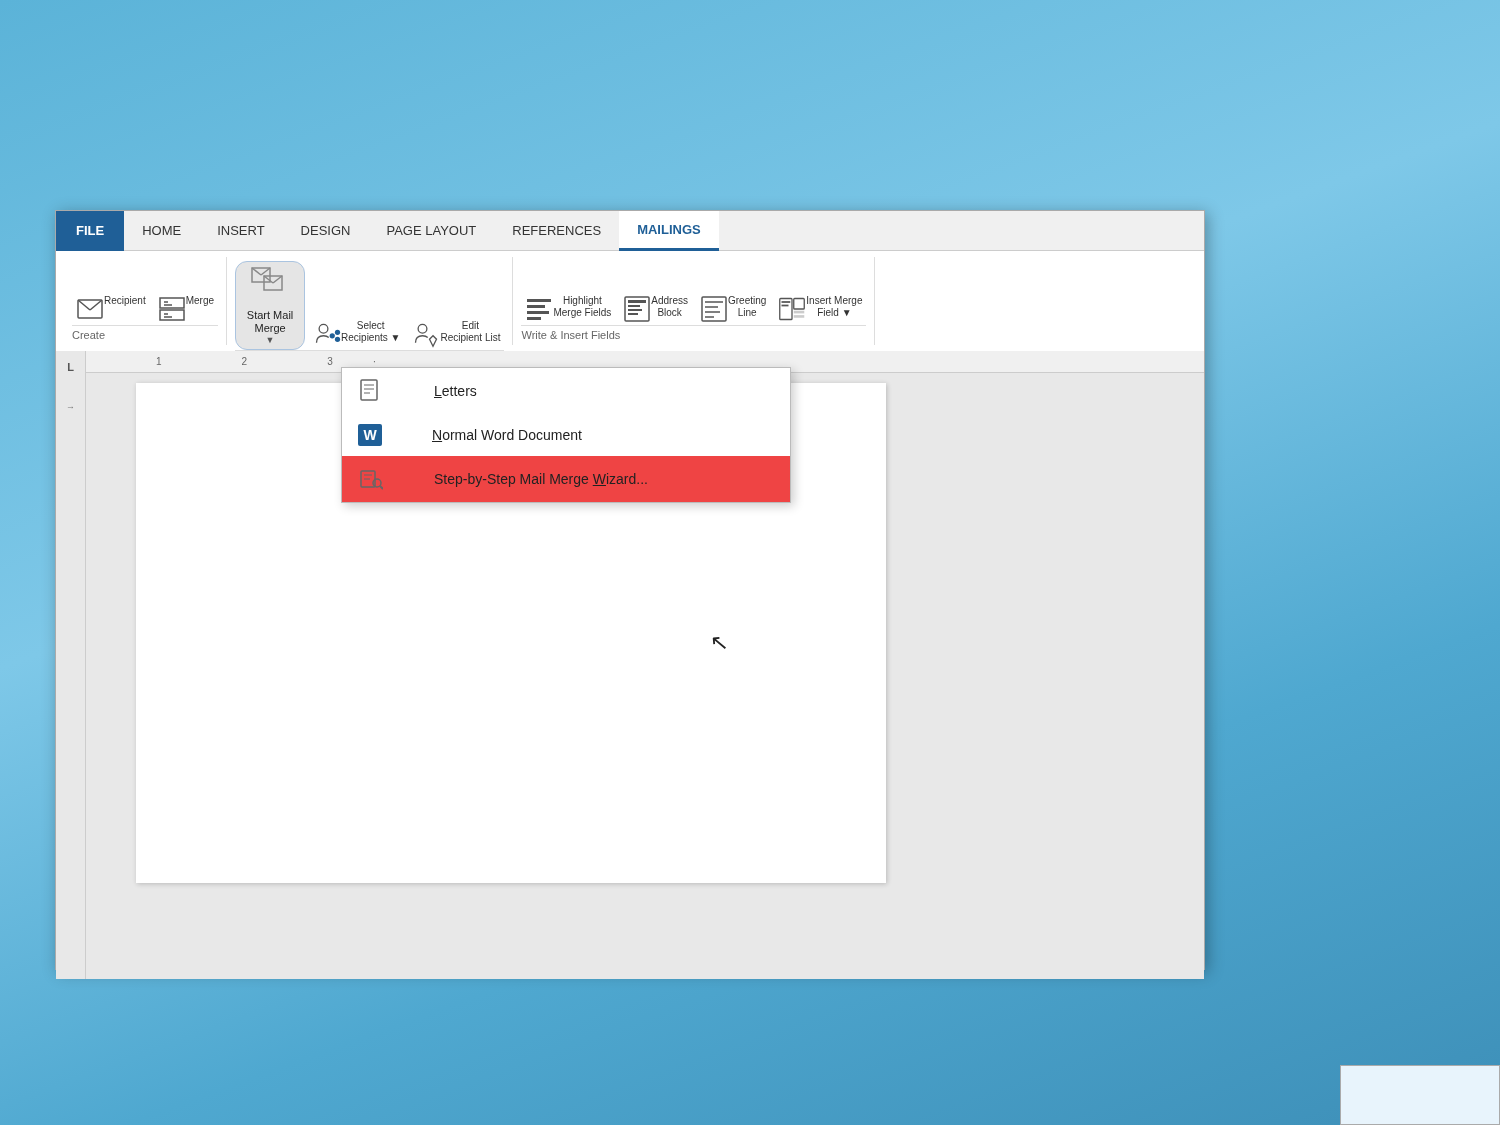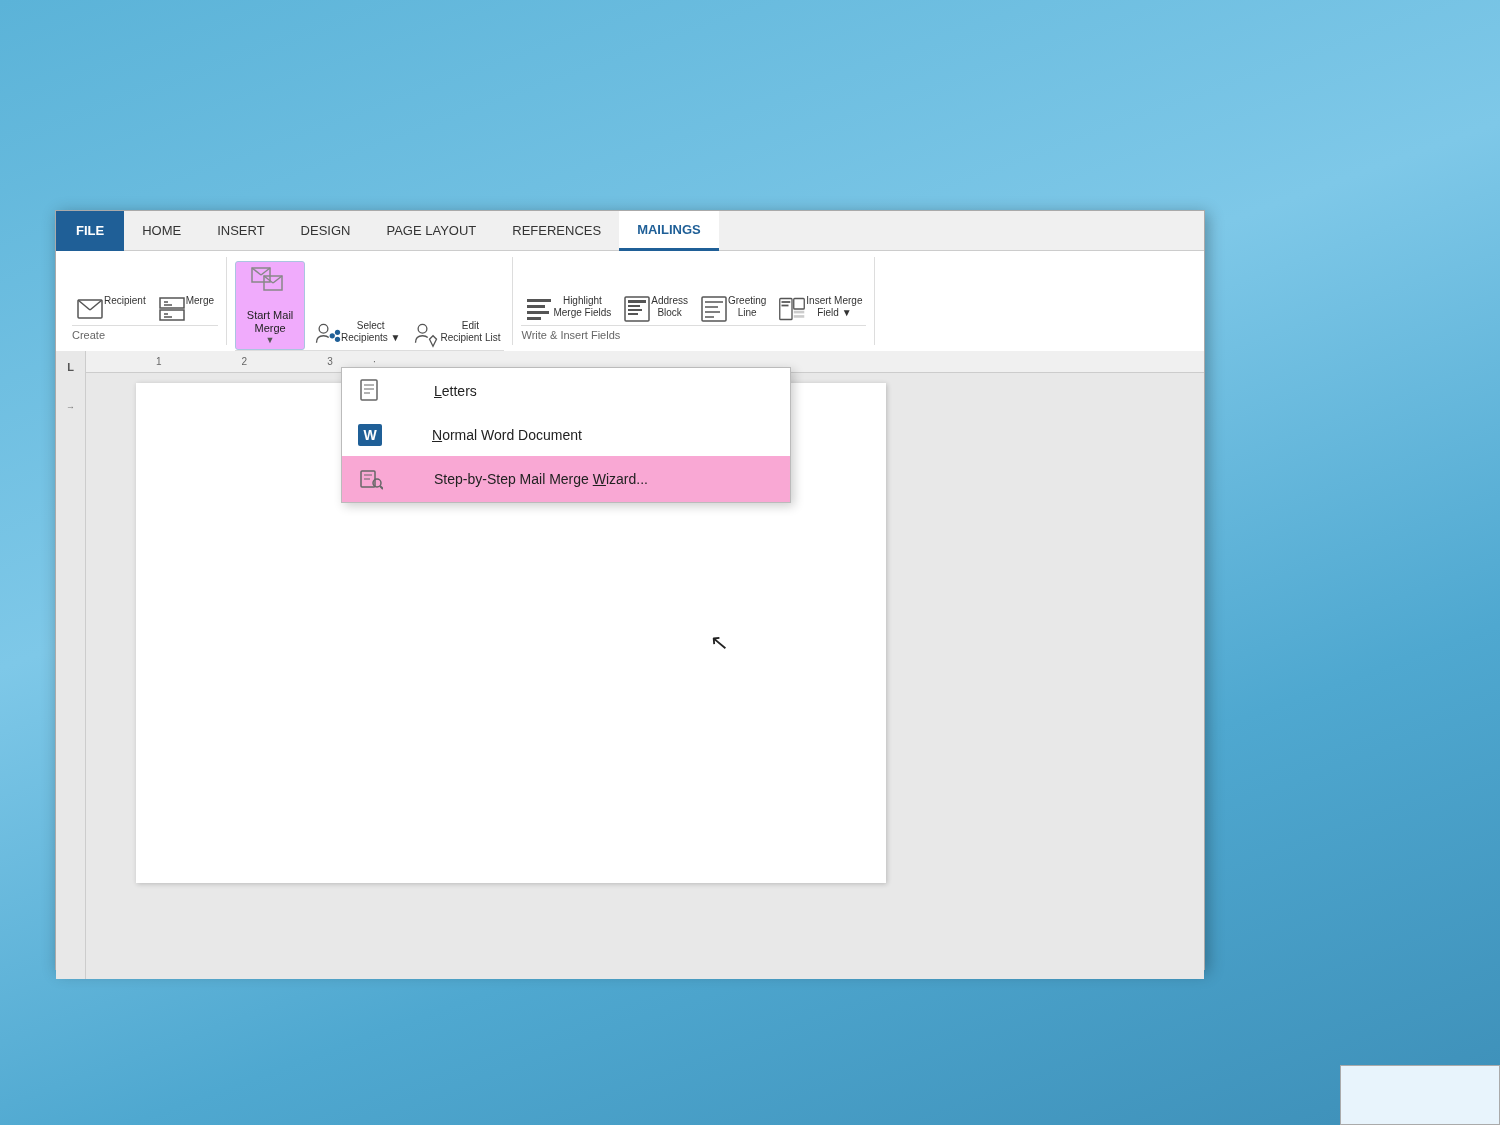--- a/index.html
+++ b/index.html
@@ -62,23 +62,23 @@
       display: flex;
       align-items: flex-start;
       padding: 6px 8px;
       min-height: 90px;
       background: #fff;
     }
 
     
     .start-mail-btn {
       position: relative;
-      background: #f0abfc;
+      background: #e5e5e5;
       border: 1px solid #aac4e0;
-      border-radius: 3px;
+      border-radius: 12px;
       padding: 4px 10px;
       cursor: pointer;
       display: flex;
       flex-direction: column;
       align-items: center;
       min-width: 70px;
     }
 
     .dropdown-arrow {
       font-size: 9px;
@@ -101,21 +101,21 @@
       display: flex;
       align-items: center;
       padding: 10px 16px;
       cursor: pointer;
       font-size: 14px;
       color: #222;
       gap: 14px;
     }
 
     .dropdown-item.hovered {
-      background: #f9a8d4;
+      background: #ef4444;
     }
 
     .dropdown-item .item-icon {
       width: 26px;
       height: 26px;
       display: flex;
       align-items: center;
       justify-content: center;
       font-size: 18px;
       color: #444;

